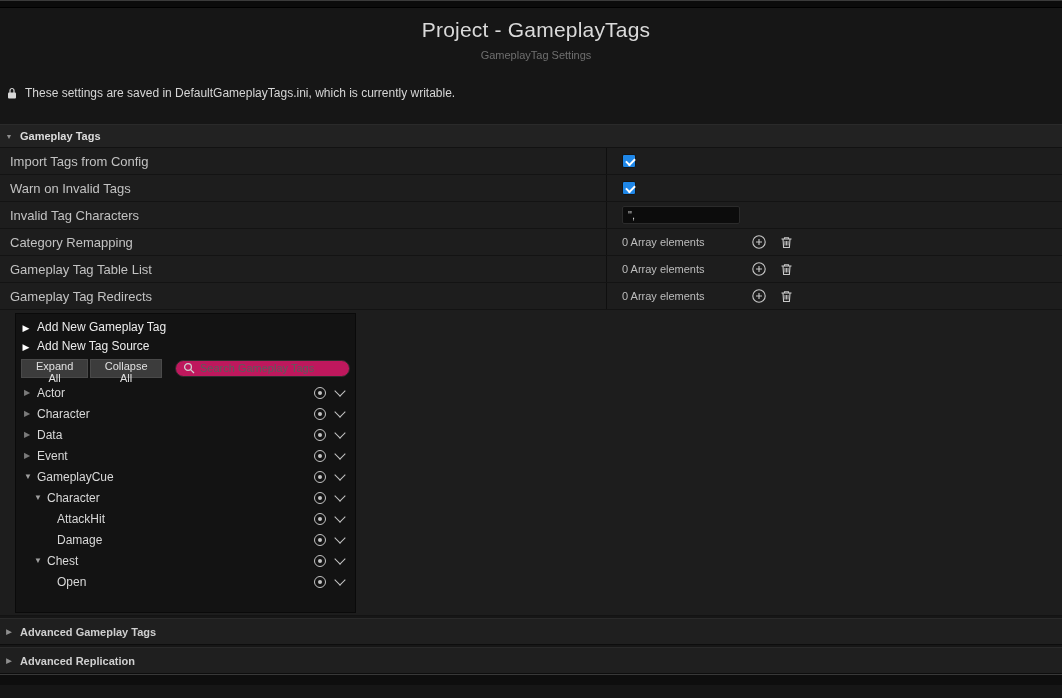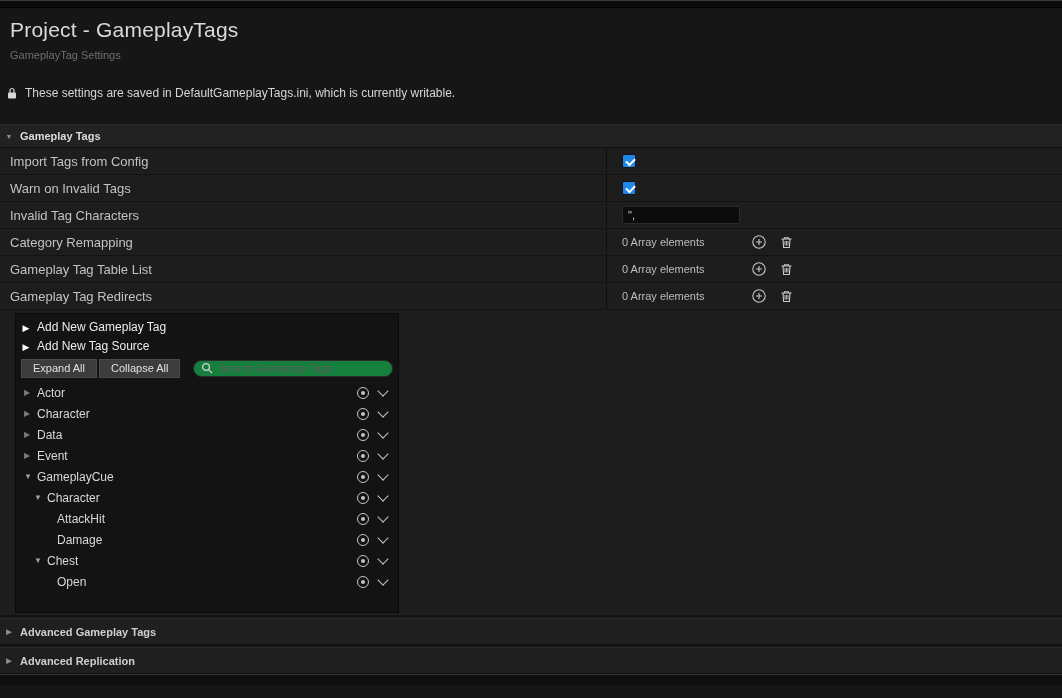--- a/index.html
+++ b/index.html
@@ -4,21 +4,21 @@
 <style>
   * { margin:0; padding:0; box-sizing:border-box; }
   html,body { width:1062px; height:698px; }
   body {
     background:#161616;
     font-family:"Liberation Sans", sans-serif;
     color:#c9c9c9;
     overflow:hidden;
   }
   .top-strip { height:8px; background:#0b0b0b; border-top:1px solid #3a3a3a; border-bottom:1px solid #000; }
-  .page-header { height:62px; padding:10px 0 0 10px; }
+  .page-header { height:62px; padding:10px 0 0 10px;text-align:center; }
   .page-title { font-size:21px; font-weight:400; color:#dadada; letter-spacing:.2px; }
   .page-subtitle { font-size:11px; color:#6f6f6f; margin-top:7px; }
   .notice { height:22px; margin-top:12px; display:flex; align-items:center; gap:8px; padding-left:7px; font-size:12px; color:#d6d6d6; }
   .section-header {
     height:24px; background:#222222;
     border-top:1px solid #2a2a2a; border-bottom:1px solid #121212;
     display:flex; align-items:center; gap:6px; padding-left:4px;
     font-size:11px; font-weight:700; color:#dcdcdc;
   }
   .section-header.first { margin-top:20px; }
@@ -38,31 +38,31 @@
     border-left:2px solid #fff; border-bottom:2px solid #fff; transform:rotate(-45deg);
   }
   .text-field {
     width:118px; height:18px; background:#0c0c0c; border:1px solid #2b2b2b; border-radius:2px;
     color:#cfcfcf; font-size:11px; padding:0 5px; font-family:inherit; outline:none;
   }
   .array-count { font-size:11px; color:#bdbdbd; width:119px; }
   .icon-btn { display:flex; align-items:center; justify-content:center; width:18px; height:18px; cursor:pointer; }
   .tag-row { height:306px; }
   .tag-row .prop-value-cell { align-items:flex-start; padding-top:3px; }
-  .tag-panel { width:384px; height:300px; background:#131313; border:1px solid #0a0a0a; padding:3px 5px; }
+  .tag-panel { width:341px; height:300px; background:#131313; border:1px solid #0a0a0a; padding:3px 5px; }
   .add-row { height:19px; display:flex; align-items:center; gap:6px; font-size:12px; color:#ececec; cursor:pointer; }
   .add-exp { width:10px; text-align:center; }
   .add-exp::before { content:"\25B6"; font-size:9px; color:#ffffff; }
   .toolbar { height:22px; display:flex; align-items:center; margin:2px 0 3px; }
   .toolbar button {
     height:19px; padding:0 11px; background:#3c3c3c; border:1px solid #4a4a4a;
     color:#e0e0e0; font-size:11px; font-family:inherit; margin-right:2px; cursor:pointer;
   }
   .search {
-    flex:1; margin-left:11px; height:17px; background:#15803d; border:1px solid #2c2c2c;
+    flex:1; margin-left:11px; height:17px; background:#be185d; border:1px solid #2c2c2c;
     border-radius:9px; display:flex; align-items:center; padding:0 7px; gap:5px;
   }
   .search input { flex:1; min-width:0; background:transparent; border:none; outline:none; color:#cfcfcf; font-size:11px; font-family:inherit; }
   .search input::placeholder { color:#5c5c5c; }
   .tree-row { height:21px; display:flex; align-items:center; padding-right:4px; font-size:12px; color:#d8d8d8; }
   .tree-row.depth0 { padding-left:3px; }
   .tree-row.depth1 { padding-left:13px; }
   .tree-row.depth2 { padding-left:23px; }
   .tree-exp { width:12px; font-size:8px; color:#7a7a7a; line-height:1; }
   .tree-exp.open { color:#9f9f9f; }

